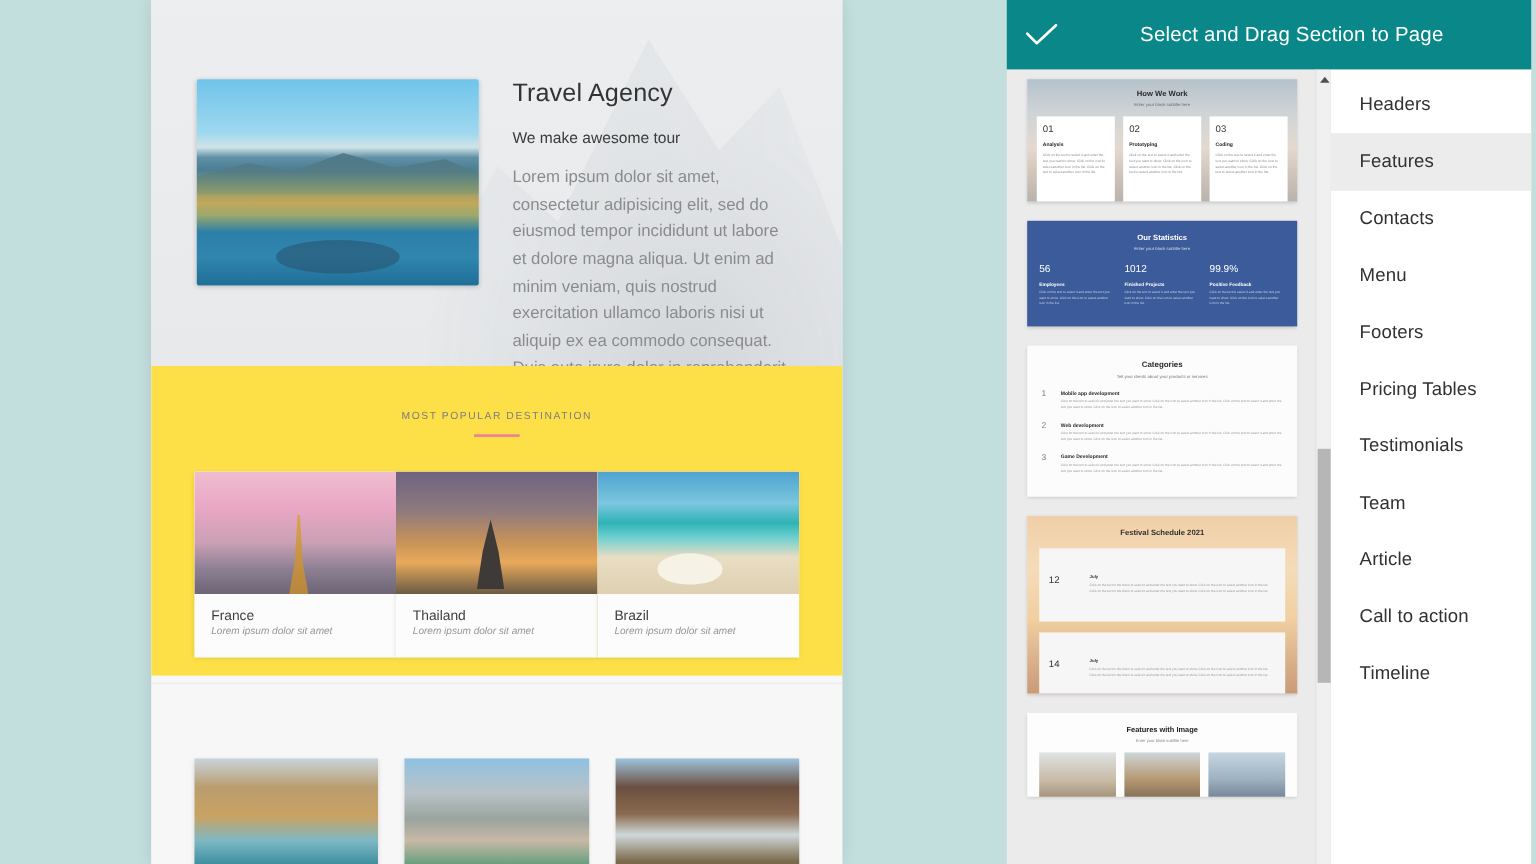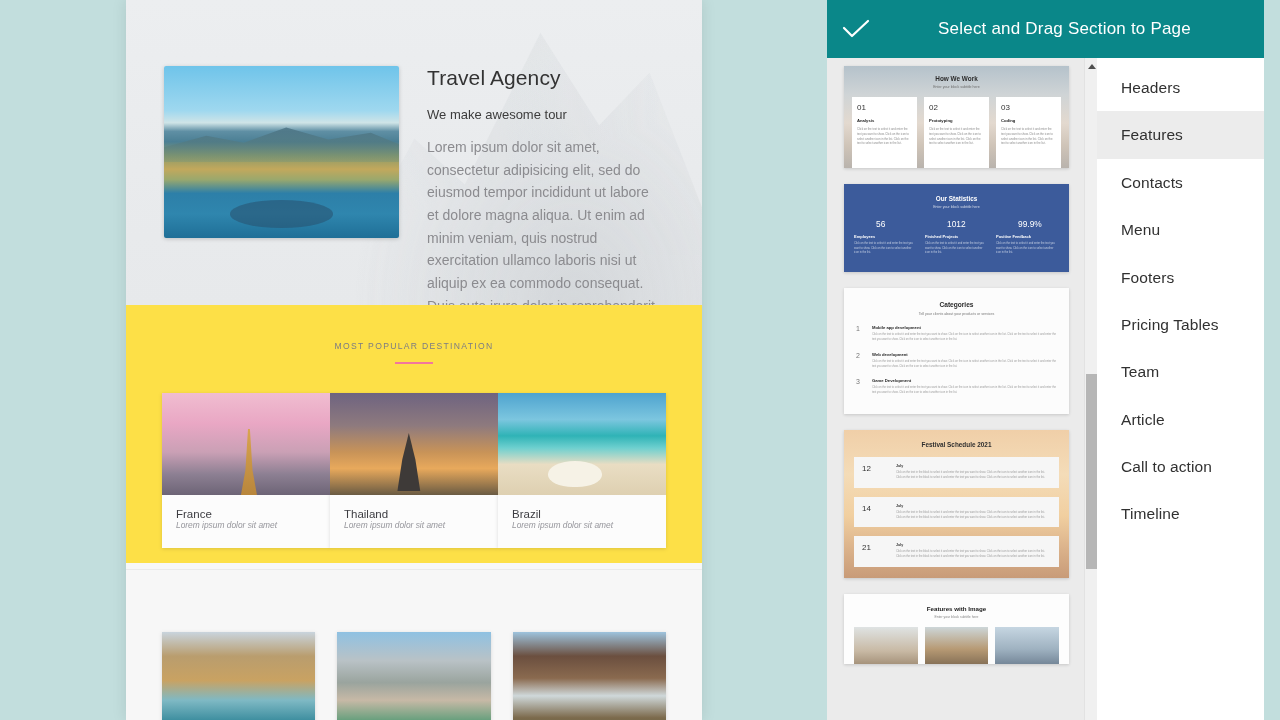--- a/index.html
+++ b/index.html
@@ -106,21 +106,21 @@
   .card-sub { font-size: 8.4px; color: #95959b; font-style: italic; }
 
   .sec-gallery { background: #f7f7f7; margin-top: 7px; padding-top: 62px; height: 170px; box-shadow: 0 -1px 0 rgba(0,0,0,.05); }
   .gal { display: flex; gap: 22px; padding: 0 36px; }
   .gal-img { flex: 1; height: 110px; box-shadow: 0 1px 4px rgba(0,0,0,.13); }
   .g1 { background: linear-gradient(180deg,#c9d4dd 0%,#b99d6e 22%,#c9a262 44%,#7fb9c4 62%,#3f8fa0 80%,#4e7a4c 100%); }
   .g2 { background: linear-gradient(180deg,#8fc1e2 0%,#b9c2c6 26%,#9aa49e 46%,#c7b9a6 62%,#69a07e 80%,#4d7a5c 100%); }
   .g3 { background: linear-gradient(180deg,#9ec3dd 0%,#6b4f3f 22%,#8a6a4f 42%,#cfd8da 58%,#7c6a4c 78%,#4e6340 100%); }
 
   
-  .panel { position: absolute; right: 16px; top: 0; width: 437px; height: 720px; }
+  .panel { position: absolute; right: 4px; top: 0; width: 437px; height: 720px; }
   .panel-head {
     height: 58px; background: #0a8789; display: flex; align-items: center;
   }
   .check {
     width: 58px; display: flex; align-items: center; justify-content: center;
     color: #ffffff;
   }
   .check svg { display: block; }
   .panel-title {
     flex: 1; text-align: center; color: #ffffff;
@@ -147,38 +147,38 @@
   .t1 .num { font-size: 8px; color: #333; }
   .t1 .nm { font-size: 4.2px; color: #222; font-weight: 700; margin-top: 6px; }
   .t1 .tx { font-size: 2.8px; color: #8b8b8b; line-height: 1.7; margin-top: 4px; }
 
   
   .t2 { height: 88px; background: #3c5b9b; padding: 11px 10px; }
   .t2 .tt { text-align: center; font-size: 6.4px; color: #fff; font-weight: 700; }
   .t2 .ts { text-align: center; font-size: 3.6px; color: #d7ddea; margin-top: 3px; }
   .t2 .row { display: flex; gap: 8px; margin-top: 10px; }
   .t2 .col { flex: 1; }
-  .t2 .num { font-size: 8.4px; color: #fff; margin-left: 22px; }
+  .t2 .num { font-size: 8.4px; color: #fff; }
   .t2 .nm { font-size: 4px; color: #fff; font-weight: 700; margin-top: 5px; }
   .t2 .tx { font-size: 2.7px; color: #c3cde2; line-height: 1.7; margin-top: 3px; }
 
   
   .t3 { height: 126px; background: #fcfcfc; padding: 13px 12px; }
   .t3 .tt { text-align: center; font-size: 6.6px; color: #2b2b2b; font-weight: 700; }
   .t3 .ts { text-align: center; font-size: 3.6px; color: #777; margin-top: 4px; }
   .t3 .item { display: flex; gap: 7px; margin-top: 9px; }
   .t3 .idx { font-size: 7px; color: #777; width: 9px; }
   .t3 .wrap { flex: 1; }
   .t3 .nm { font-size: 4.2px; color: #1f1f1f; font-weight: 700; }
   .t3 .tx { font-size: 2.7px; color: #9a9a9a; line-height: 1.8; margin-top: 3px; }
 
   
   .t4 { height: 148px; background: linear-gradient(180deg,#f0cfa8 0%,#f4dcb8 30%,#f1cfa0 58%,#d9b089 82%,#c89b78 100%); padding: 11px 10px; }
   .t4 .tt { text-align: center; font-size: 6.4px; color: #2f2f2f; font-weight: 700; }
-  .t4 .ev { display: flex; gap: 20px; background: #f6f6f6; padding: 7px 8px; margin-top: 9px; }
+  .t4 .ev { display: flex; gap: 20px; background: #f6f6f6; padding: 22px 8px; margin-top: 9px; }
   .t4 .day { font-size: 8px; color: #333; width: 14px; }
   .t4 .wrap { flex: 1; }
   .t4 .mo { font-size: 3.6px; color: #333; font-weight: 700; }
   .t4 .tx { font-size: 2.7px; color: #9b9b9b; line-height: 1.8; margin-top: 3px; }
 
   
   .t5 { height: 70px; background: #fdfdfd; padding: 11px 10px; }
   .t5 .tt { text-align: center; font-size: 6.2px; color: #222; font-weight: 700; }
   .t5 .ts { text-align: center; font-size: 3.4px; color: #888; margin-top: 3px; }
   .t5 .row { display: flex; gap: 7px; margin-top: 8px; }
@@ -398,20 +398,21 @@
         </div>
       </div>
 
       <div class="menu">
         <div class="mi">Headers</div>
         <div class="mi sel">Features</div>
         <div class="mi">Contacts</div>
         <div class="mi">Menu</div>
         <div class="mi">Footers</div>
         <div class="mi">Pricing Tables</div>
+        <div class="mi">Testimonials</div>
         <div class="mi">Team</div>
         <div class="mi">Article</div>
         <div class="mi">Call to action</div>
         <div class="mi">Timeline</div>
       </div>
 
     </div>
   </div>
 </div>
 

